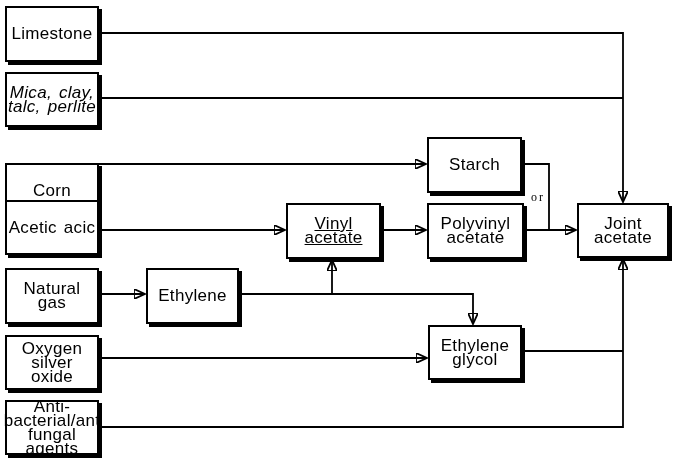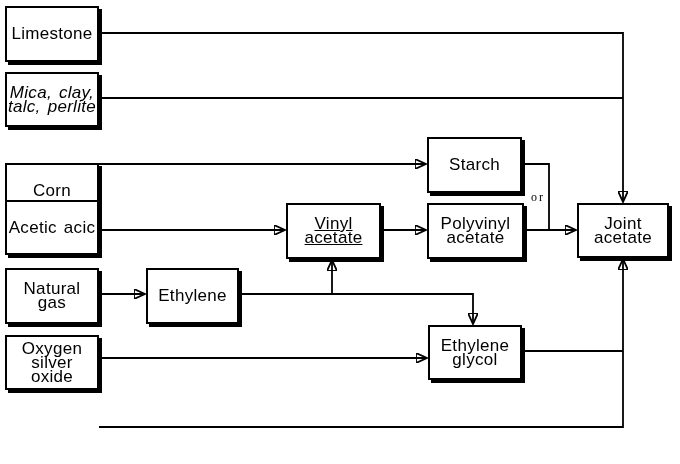--- a/index.html
+++ b/index.html
@@ -98,20 +98,25 @@
 
   <div class="node" style="left:5px; top:268px; width:94px; height:56px;">
     <span class="node-label">Natural gas</span>
   </div>
 
   <div class="node" style="left:5px; top:335px; width:94px; height:55px;">
     <span class="node-label">Oxygen silver
 oxide</span>
   </div>
 
+  <div class="node" style="left:5px; top:400px; width:94px; height:55px;">
+    <span class="node-label">Anti-
+bacterial/ant
+fungal agents</span>
+  </div>
 
   <div class="node" style="left:146px; top:268px; width:93px; height:56px;">
     <span class="node-label">Ethylene</span>
   </div>
 
   <div class="node" style="left:286px; top:203px; width:95px; height:56px;text-decoration:underline;">
     <span class="node-label">Vinyl acetate</span>
   </div>
 
   <div class="node" style="left:427px; top:137px; width:95px; height:56px;">

